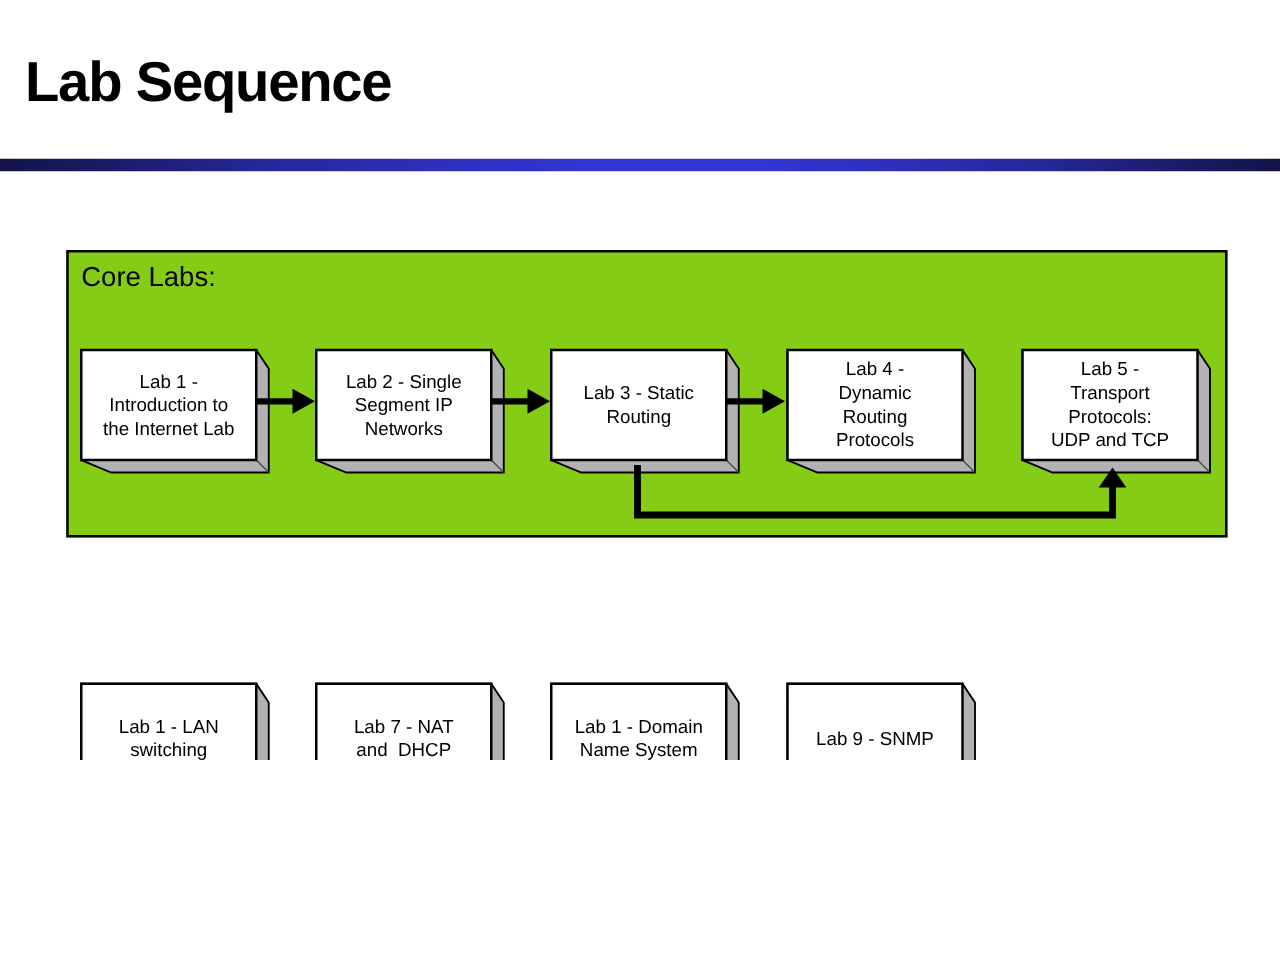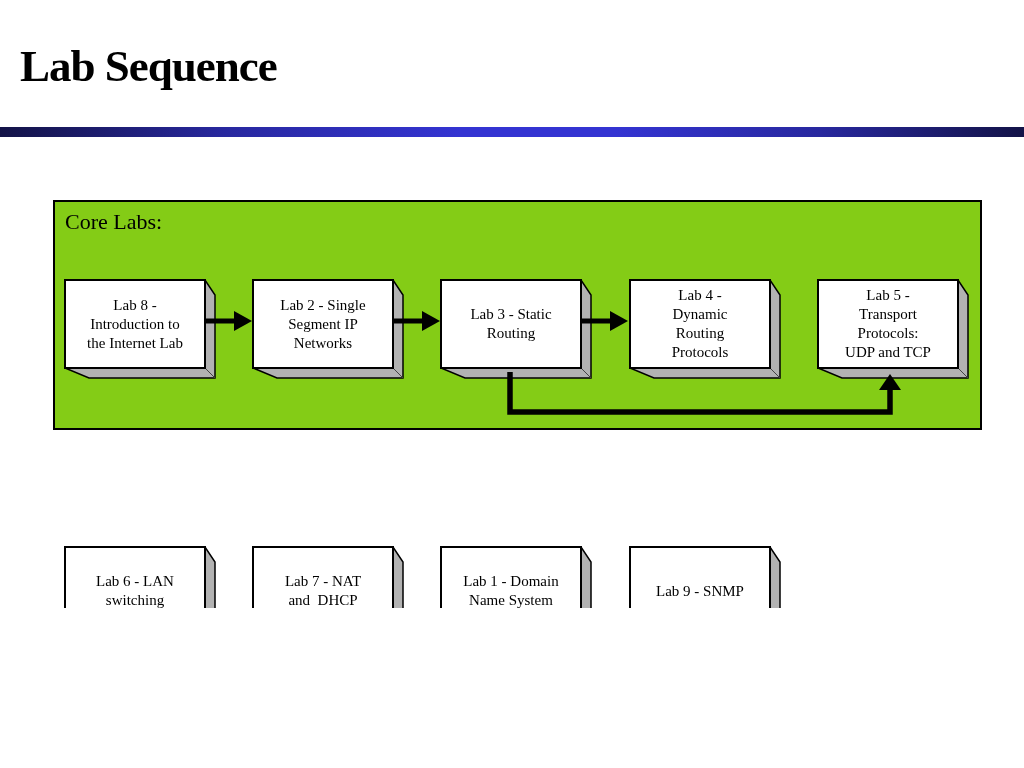--- a/index.html
+++ b/index.html
@@ -1,18 +1,18 @@
 <!DOCTYPE html>
 <html><head>
 <meta charset="utf-8">
 <style>
   html,body { margin:0; padding:0; background:#ffffff; }
   .slide {
     position:relative; width:1024px; height:608px; background:#ffffff;
-    font-family:Liberation Serif, serif; color:#000; overflow:hidden;
+    font-family:Liberation Sans, sans-serif; color:#000; overflow:hidden;
   }
   .title {
     position:absolute; left:20px; top:40px;
     font-size:45px; font-weight:bold; letter-spacing:-1px; line-height:52px;
   }
   .hbar { position:absolute; left:0; width:1024px;
     background:linear-gradient(90deg,#131347 0%,#28289f 22%,#3434d2 45%,#3434d2 60%,#28289f 80%,#131347 100%);
   }
   .hbar.top { top:127px; height:10px; }
   .hbar.bottom { top:759px; height:6px; }
@@ -46,21 +46,21 @@
   <div class="section core">
     <div class="section-heading">Core Labs:</div>
   </div>
 
   <div class="box3d" style="left:65px;top:280px">
     <svg width="156" height="104" viewBox="-2 -2 156 104">
       <polygon points="0,0 140,0 150,15 150,98 24,98 0,88" fill="#b2b2b2" stroke="#000" stroke-width="1.5"></polygon>
       <line x1="140" y1="88" x2="150" y2="98" stroke="#444" stroke-width="1"></line>
       <rect x="0" y="0" width="140" height="88" fill="#fff" stroke="#000" stroke-width="2"></rect>
     </svg>
-    <div class="box-label">Lab 8 -
+    <div class="box-label">Lab 1 -
 Introduction to
 the Internet Lab</div>
   </div>
 
   <div class="box3d" style="left:253px;top:280px">
     <svg width="156" height="104" viewBox="-2 -2 156 104">
       <polygon points="0,0 140,0 150,15 150,98 24,98 0,88" fill="#b2b2b2" stroke="#000" stroke-width="1.5"></polygon>
       <line x1="140" y1="88" x2="150" y2="98" stroke="#444" stroke-width="1"></line>
       <rect x="0" y="0" width="140" height="88" fill="#fff" stroke="#000" stroke-width="2"></rect>
     </svg>
@@ -123,21 +123,21 @@
     <polygon points="379,20 401,20 390,4" fill="#000"></polygon>
   </svg>
 
 
   <div class="box3d" style="left:65px;top:547px">
     <svg width="156" height="104" viewBox="-2 -2 156 104">
       <polygon points="0,0 140,0 150,15 150,98 24,98 0,88" fill="#b2b2b2" stroke="#000" stroke-width="1.5"></polygon>
       <line x1="140" y1="88" x2="150" y2="98" stroke="#444" stroke-width="1"></line>
       <rect x="0" y="0" width="140" height="88" fill="#fff" stroke="#000" stroke-width="2"></rect>
     </svg>
-    <div class="box-label">Lab 6 - LAN
+    <div class="box-label">Lab 1 - LAN
 switching</div>
   </div>
 
   <div class="box3d" style="left:253px;top:547px">
     <svg width="156" height="104" viewBox="-2 -2 156 104">
       <polygon points="0,0 140,0 150,15 150,98 24,98 0,88" fill="#b2b2b2" stroke="#000" stroke-width="1.5"></polygon>
       <line x1="140" y1="88" x2="150" y2="98" stroke="#444" stroke-width="1"></line>
       <rect x="0" y="0" width="140" height="88" fill="#fff" stroke="#000" stroke-width="2"></rect>
     </svg>
     <div class="box-label">Lab 7 - NAT

